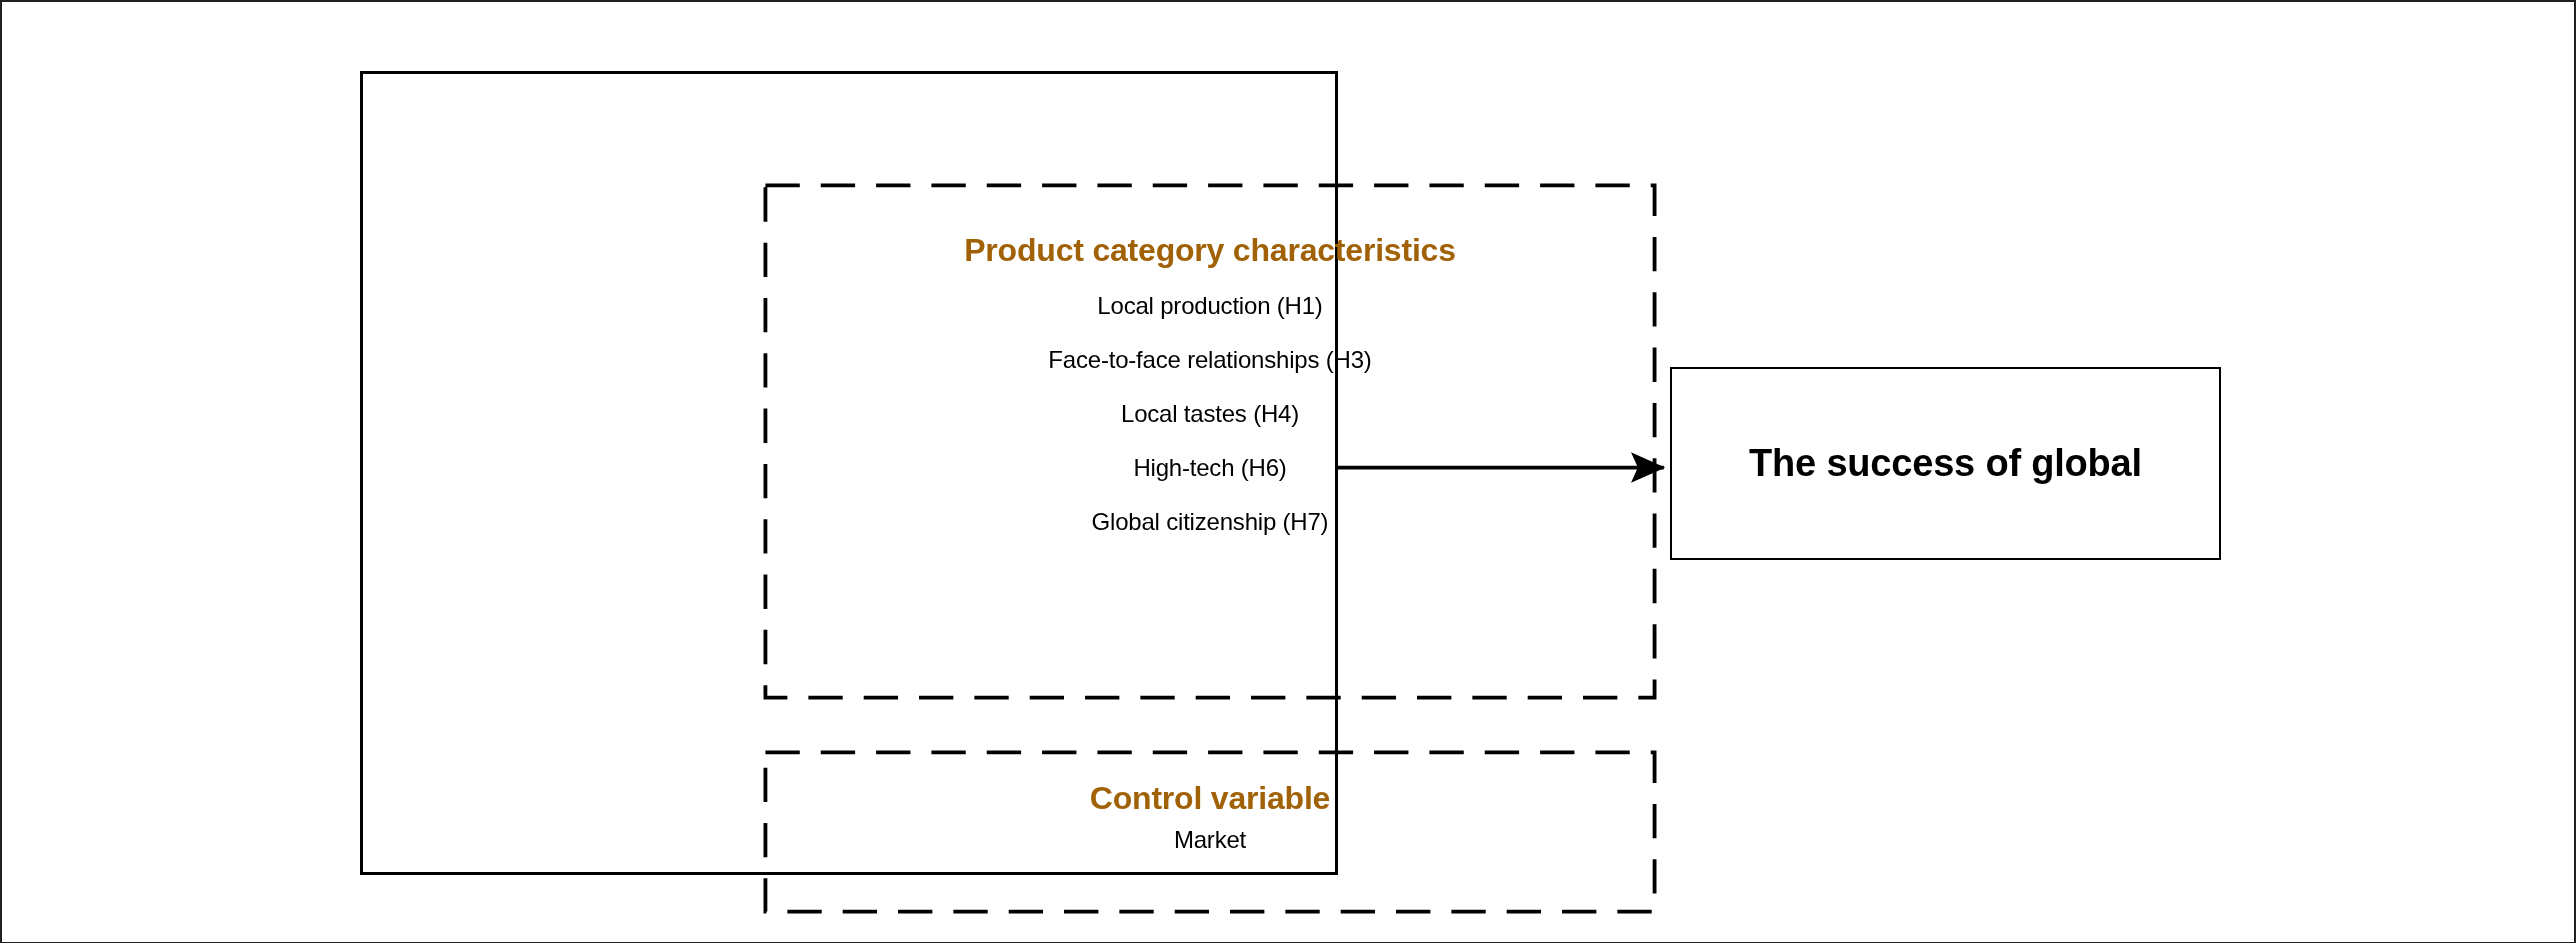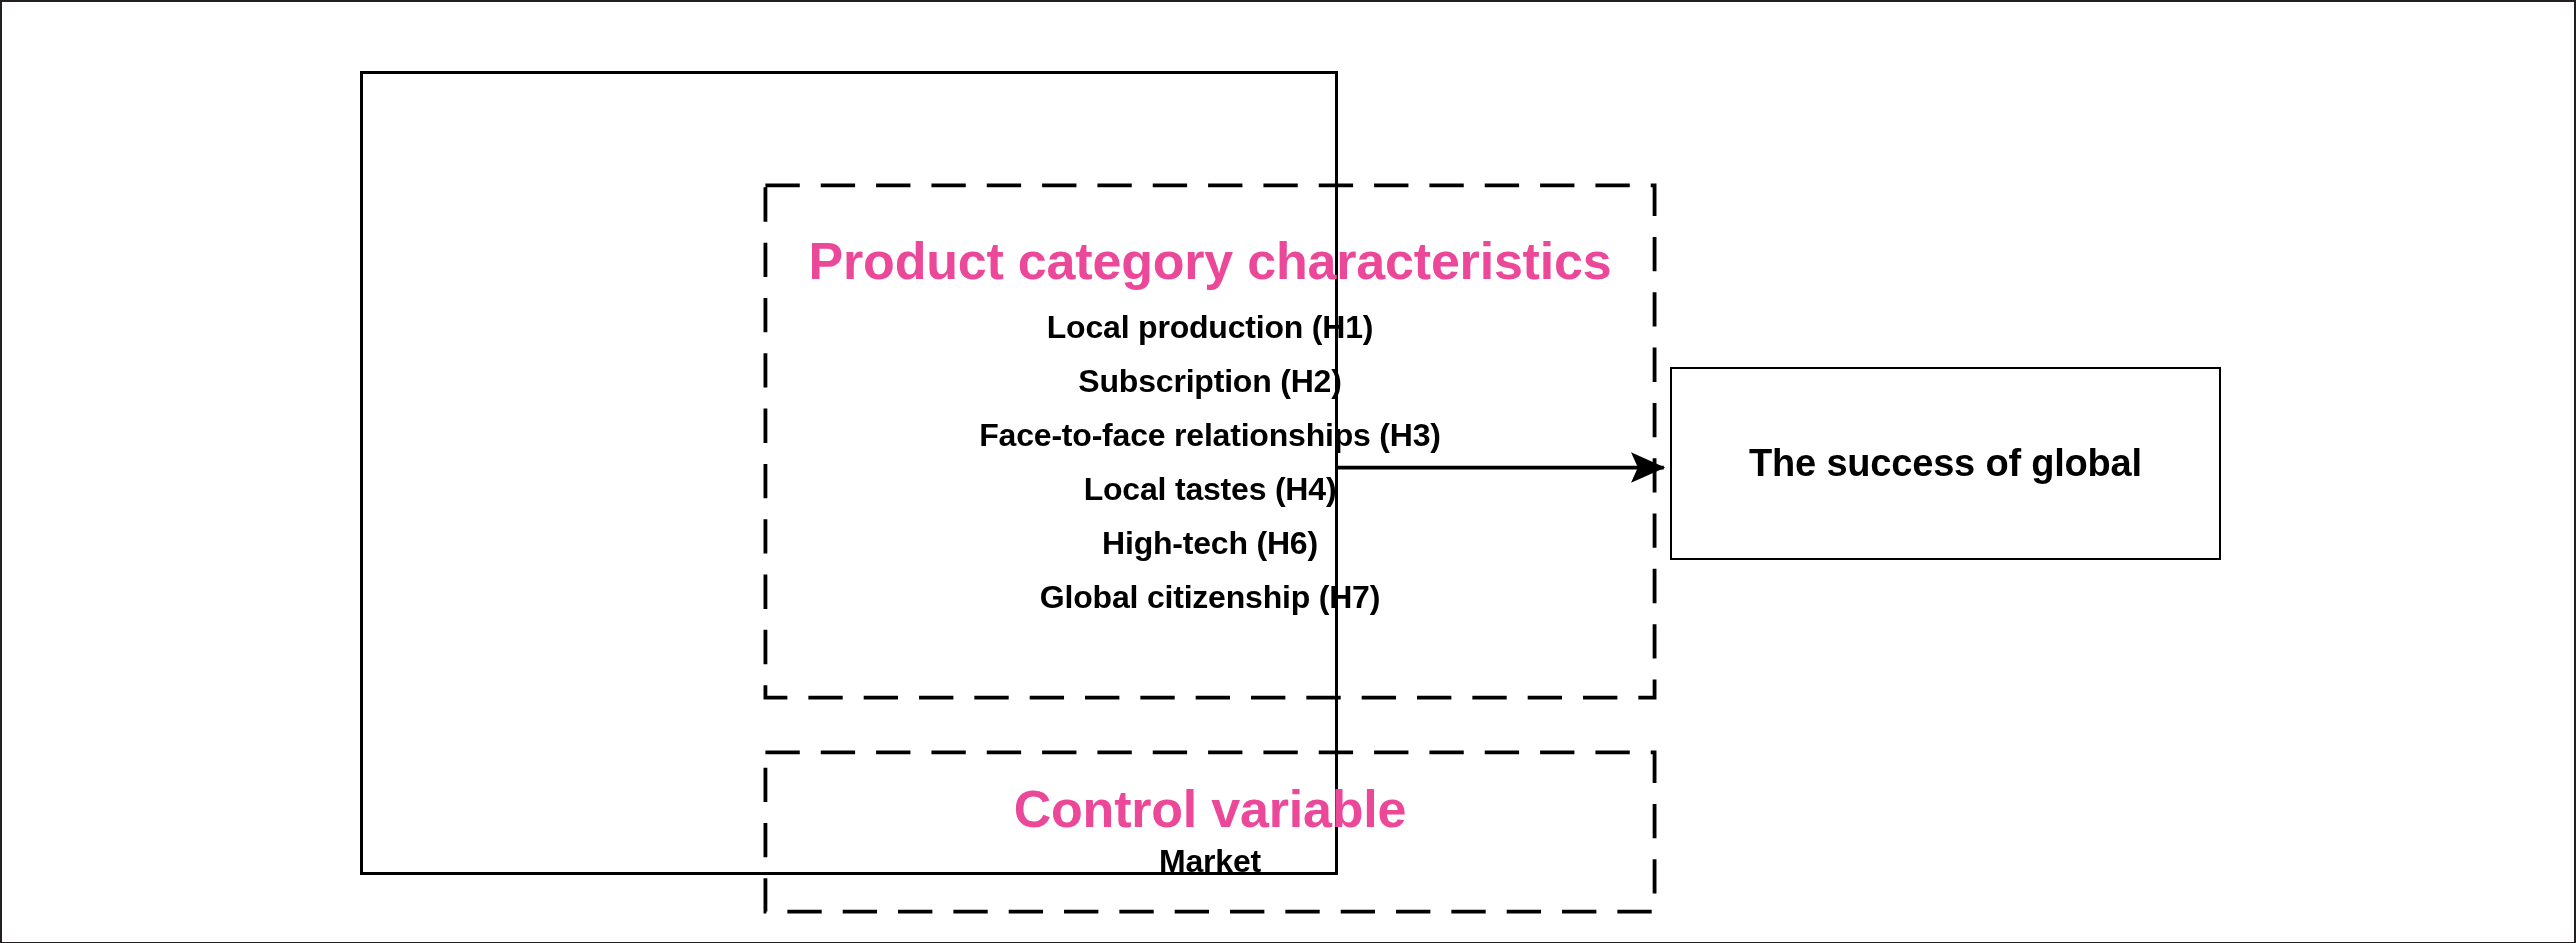--- a/index.html
+++ b/index.html
@@ -69,25 +69,25 @@
   #panel-control {
     left: 401px;
     top: 677px;
     width: 892px;
     height: 162px;
   }
 
   
   .panel-heading {
     font-weight: bold;
-    font-size: 52px;
+    font-size: 32px;
     line-height: 1.05;
     letter-spacing: -0.2px;
     white-space: nowrap;
-    color: #ec4899;
+    color: #a16207;
   }
   #panel-characteristics .panel-heading {
     margin-top: 50px;
   }
   #panel-control .panel-heading {
     margin-top: 30.5px;
   }
 
   .factor-list {
     list-style: none;
@@ -96,22 +96,22 @@
     width: 100%;
     text-align: center;
   }
   #panel-characteristics .factor-list {
     margin-top: 11.4px;
   }
   #panel-control .factor-list {
     margin-top: 2px;
   }
   .factor-item {
-    font-size: 32px;
-    font-weight: bold;
+    font-size: 24px;
+    font-weight: normal;
     line-height: 54px;
     letter-spacing: -0.2px;
     white-space: nowrap;
     color: #000000;
   }
   #panel-control .factor-item {
     line-height: 46px;
   }
 
   
@@ -156,21 +156,20 @@
   <div class="antecedent-box">
 
     <div class="dashed-panel" id="panel-characteristics">
       <svg class="dash-svg" viewBox="0 0 935 540" preserveAspectRatio="none">
         <rect x="1.5" y="1.5" width="932" height="537" fill="none" stroke="#000000" stroke-width="4" stroke-dasharray="36 22"></rect>
       </svg>
       <div class="panel-inner">
         <div class="panel-heading">Product category characteristics</div>
         <ul class="factor-list">
           <li class="factor-item">Local production (H1)</li>
-          <li class="factor-item">Subscription (H2)</li>
           <li class="factor-item">Face-to-face relationships (H3)</li>
           <li class="factor-item">Local tastes (H4)</li>
           <li class="factor-item">High-tech (H6)</li>
           <li class="factor-item">Global citizenship (H7)</li>
         </ul>
       </div>
     </div>
 
     <div class="dashed-panel" id="panel-control">
       <svg class="dash-svg" viewBox="0 0 935 170" preserveAspectRatio="none">

